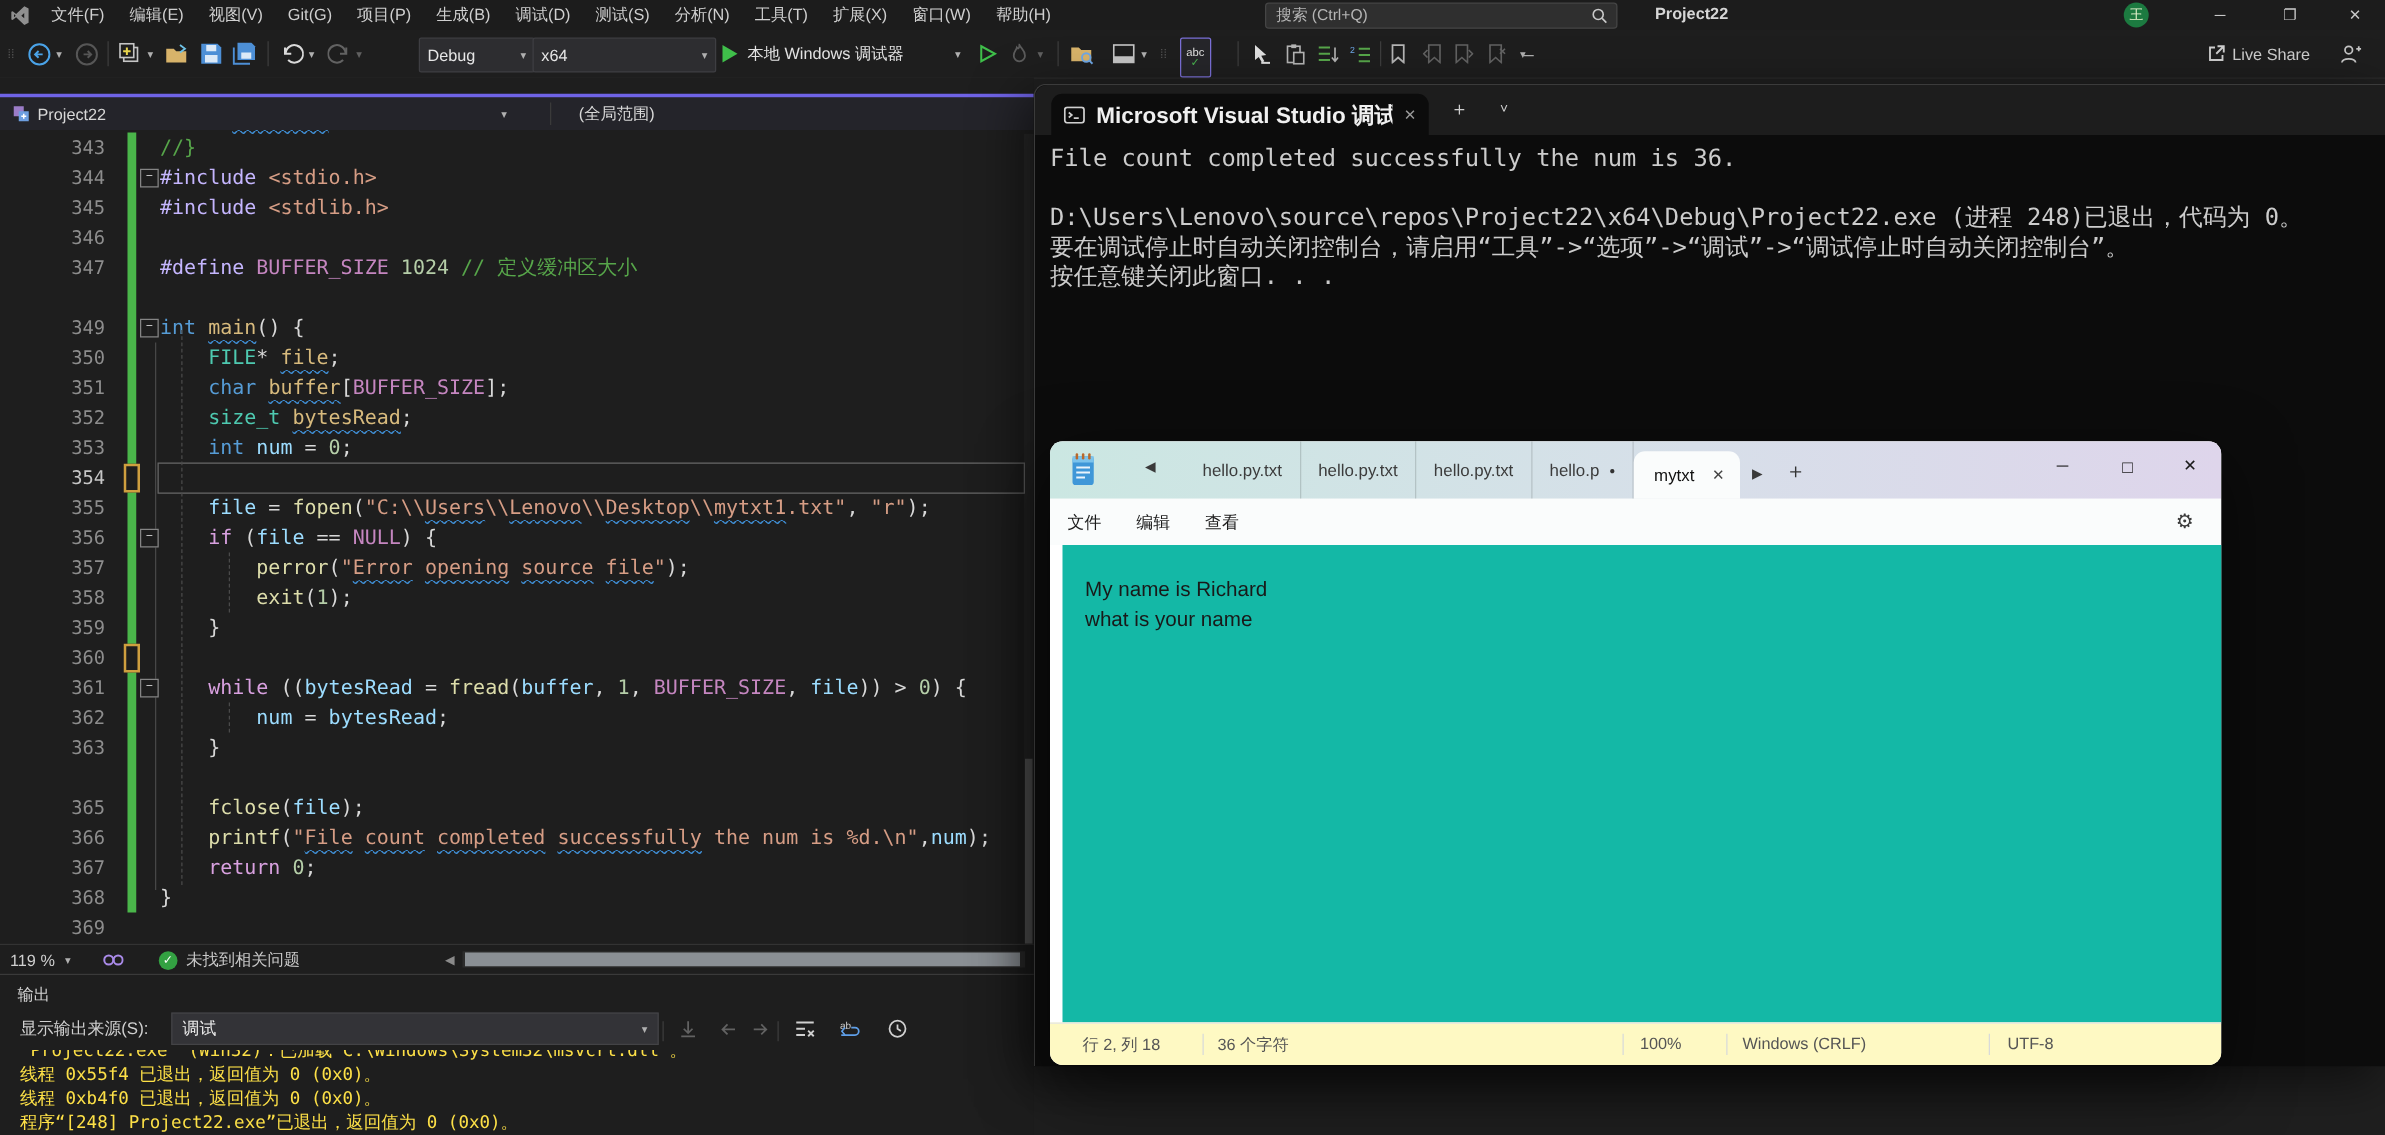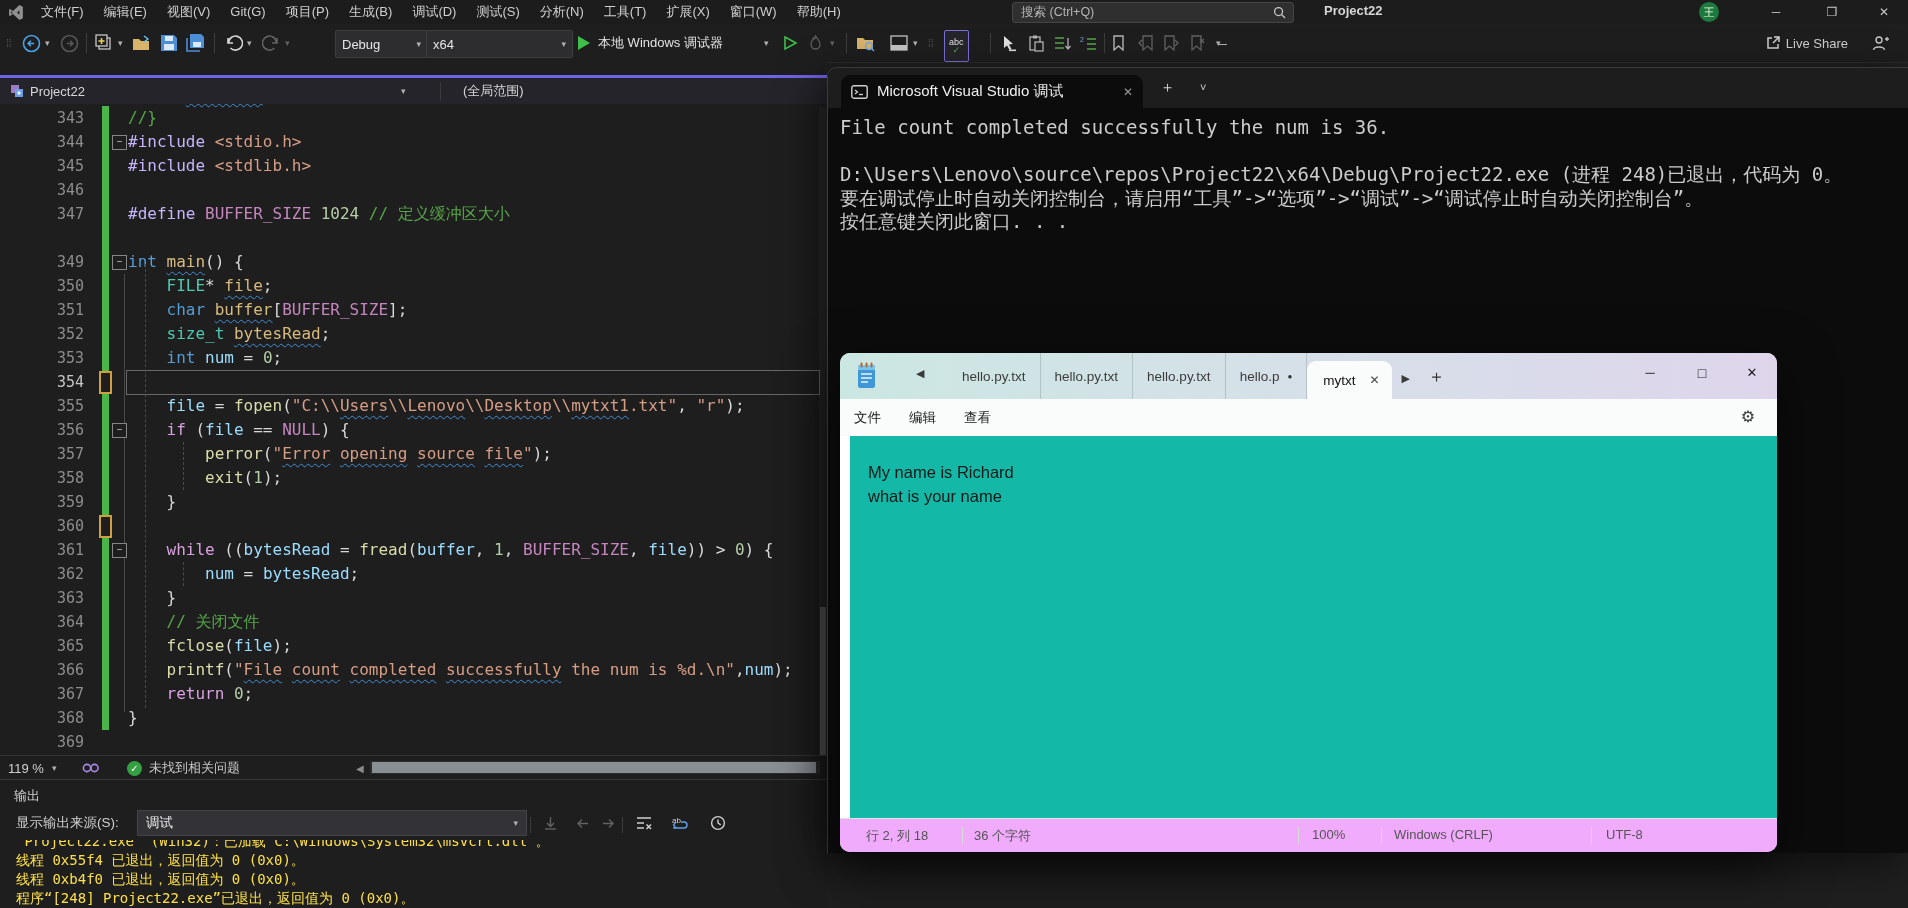--- a/index.html
+++ b/index.html
@@ -71,21 +71,21 @@
   #src-label{position:absolute;left:16px;top:6px;font-size:13.5px;color:#cfcfcf;}
   #src-combo{position:absolute;left:137px;top:2px;width:372px;height:24px;background:#333337;border:1px solid #434346;color:#ececec;font-size:13.5px;display:flex;align-items:center;justify-content:space-between;padding:0 8px;}
   .oic{position:absolute;top:4px;width:24px;height:22px;display:flex;align-items:center;justify-content:center;color:#9a9a9a;}
   #output-lines{position:absolute;left:16px;top:60px;width:800px;height:69px;overflow:hidden;}
   #output-lines pre{margin:0;font:14px/19px "DejaVu Sans Mono",monospace;color:#fde047;white-space:pre;}
 
   
   #terminal{position:absolute;left:827px;top:67px;width:1081px;height:785px;background:#0c0c0c;border-top-left-radius:10px;box-shadow:-8px 10px 40px rgba(0,0,0,.55);z-index:10;border:1px solid #3b3b3b;border-right:none;border-bottom:none;}
   #term-tabbar{position:absolute;left:0;top:0;width:100%;height:40px;background:#1d1d1d;border-top-left-radius:10px;}
   #term-tab{position:absolute;left:13px;top:7px;width:302px;height:33px;background:#0c0c0c;border-radius:9px 9px 0 0;display:flex;align-items:center;gap:9px;padding:0 10px;box-sizing:border-box;}
-  #term-tab .t{flex:1;font-size:15px;font-weight:normal;color:#f0f0f0;white-space:nowrap;overflow:hidden;}
+  #term-tab .t{flex:1;font-size:18px;font-weight:bold;color:#f0f0f0;white-space:nowrap;overflow:hidden;}
   .term-x{color:#9a9a9a;font-size:12px;}
   .term-btn{position:absolute;top:10px;color:#cfcfcf;font-size:15px;}
   #console-lines{position:absolute;left:12px;top:48px;width:1060px;height:720px;overflow:hidden;}
   #console-lines pre{margin:0;font:19px/23.5px "DejaVu Sans Mono",monospace;color:#cccccc;white-space:pre;}
 
   
   #notepad{position:absolute;left:840px;top:353px;width:937px;height:499px;border-radius:10px;box-shadow:0 18px 55px rgba(0,0,0,.55);z-index:20;overflow:hidden;background:#fff;}
   #np-titlebar{position:absolute;left:0;top:0;width:100%;height:46px;background:linear-gradient(90deg,#cbe7e2 0%,#d7dfe9 55%,#ded5eb 100%);}
   #np-icon{position:absolute;left:16px;top:9px;}
   #np-back{position:absolute;left:76px;top:14px;font-size:11px;color:#3a3a3a;}
@@ -95,21 +95,21 @@
   .np-tab.active{background:#fafcfc;border-right:none;border-radius:9px 9px 0 0;height:38px;color:#111;padding:0 12px 0 16px;}
   .np-tab.active .x{margin-left:14px;font-size:12px;color:#444;}
   #np-fwd{margin:0 0 14px 10px;font-size:11px;color:#3a3a3a;}
   #np-add{margin:0 0 11px 18px;font-size:17px;color:#333;}
   .np-wbtn{position:absolute;top:0;width:46px;height:40px;text-align:center;line-height:40px;color:#1b1b1b;font-size:13px;}
   #np-menubar{position:absolute;left:0;top:46px;width:100%;height:37px;background:#fafcfc;display:flex;align-items:center;}
   .np-menu{padding:0 14px;font-size:13.5px;color:#1b1b1b;}
   #np-gear{position:absolute;right:22px;top:54px;font-size:16px;color:#3a3a3a;}
   #np-body{position:absolute;left:10px;top:83px;width:100%;height:382px;background:#14b8a6;padding:24px 0 0 18px;box-sizing:border-box;}
   #np-body div{font-size:16.5px;line-height:24px;color:#191919;}
-  #np-status{position:absolute;left:0;top:465px;width:100%;height:34px;background:#f0abfc;border-top:1px solid #e3e5e5;font-size:13px;color:#555;}
+  #np-status{position:absolute;left:0;top:465px;width:100%;height:34px;background:#fef9c3;border-top:1px solid #e3e5e5;font-size:13px;color:#555;}
   .np-st{position:absolute;top:8px;white-space:nowrap;}
   .np-sep{position:absolute;top:8px;width:1px;height:17px;background:#d8dada;}
 </style>
 </head>
 <body>
 
 <div id="root">
 
   <div id="titlebar">
     <span id="vs-logo">
@@ -400,24 +400,20 @@
           <pre class="ct"><span class="pl">    </span><span class="ctl">while</span><span class="pl"> ((</span><span class="var">bytesRead</span><span class="pl"> = </span><span class="fn">fread</span><span class="pl">(</span><span class="var">buffer</span><span class="pl">, </span><span class="num">1</span><span class="pl">, </span><span class="mac">BUFFER_SIZE</span><span class="pl">, </span><span class="var">file</span><span class="pl">)) &gt; </span><span class="num">0</span><span class="pl">) {</span></pre>
         </div>
         <div class="fold" style="top: 481px;">−</div>
         <div class="crow" style="top: 500px;">
           <span class="ln">362</span>
           <pre class="ct"><span class="pl">        </span><span class="var">num</span><span class="pl"> = </span><span class="var">bytesRead</span><span class="pl">;</span></pre>
         </div>
         <div class="crow" style="top: 524px;">
           <span class="ln">363</span>
           <pre class="ct"><span class="pl">    }</span></pre>
-        </div>
-        <div class="crow" style="top: 548px;">
-          <span class="ln">364</span>
-          <pre class="ct"><span class="pl">    </span><span class="cm">// 关闭文件</span></pre>
         </div>
         <div class="crow" style="top: 572px;">
           <span class="ln">365</span>
           <pre class="ct"><span class="pl">    </span><span class="fn">fclose</span><span class="pl">(</span><span class="var">file</span><span class="pl">);</span></pre>
         </div>
         <div class="crow" style="top: 596px;">
           <span class="ln">366</span>
           <pre class="ct"><span class="pl">    </span><span class="fn">printf</span><span class="pl">(</span><span class="str">"</span><span class="str sq">File</span><span class="str"> </span><span class="str sq">count</span><span class="str"> </span><span class="str sq">completed</span><span class="str"> </span><span class="str sq">successfully</span><span class="str"> the num is %d.\n"</span><span class="pl">,</span><span class="var">num</span><span class="pl">);</span></pre>
         </div>
         <div class="crow" style="top: 620px;">

